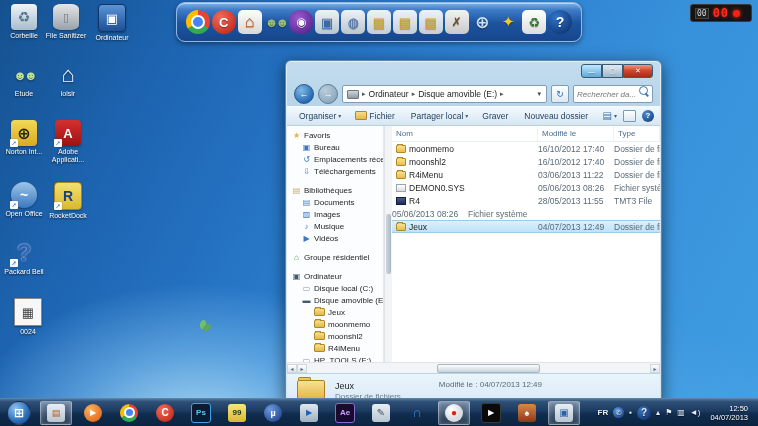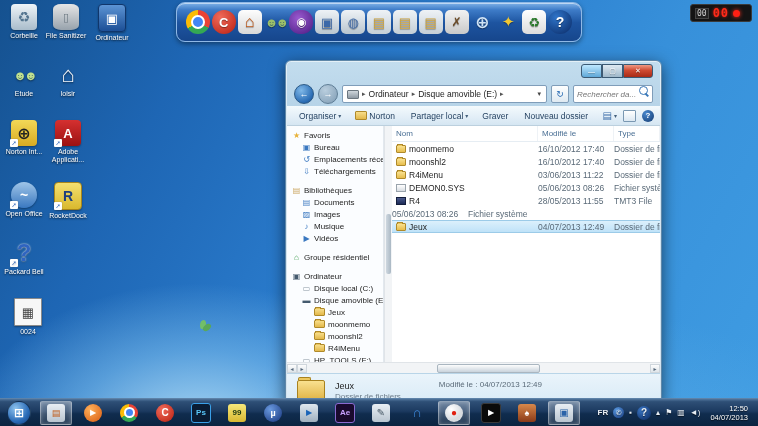--- a/index.html
+++ b/index.html
@@ -295,21 +295,21 @@
   <div class="toolbar">
     <div style="display:flex;align-items:center;gap:2px">
 
     <div class="tbi">
 
         <span>Organiser</span>
         <span class="tb-caret">▾</span>
       </div>
         <div class="tbi">
         <span class="tb-ic v-folder"></span>
-        <span>Norton</span>
+        <span>Fichier</span>
         <span class="tb-caret"></span>
       </div>
         <div class="tbi">
 
         <span>Partager local</span>
         <span class="tb-caret">▾</span>
       </div>
         <div class="tbi">
 
         <span>Graver</span>

